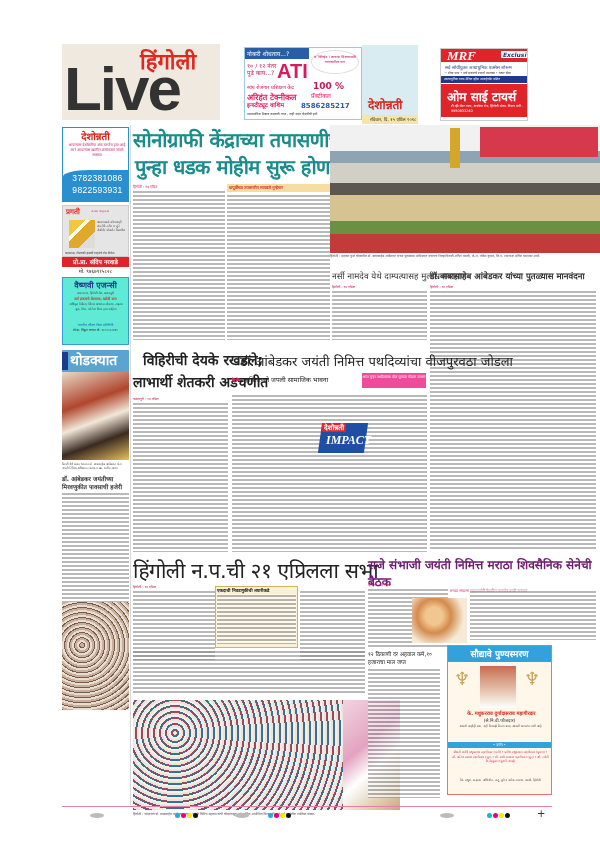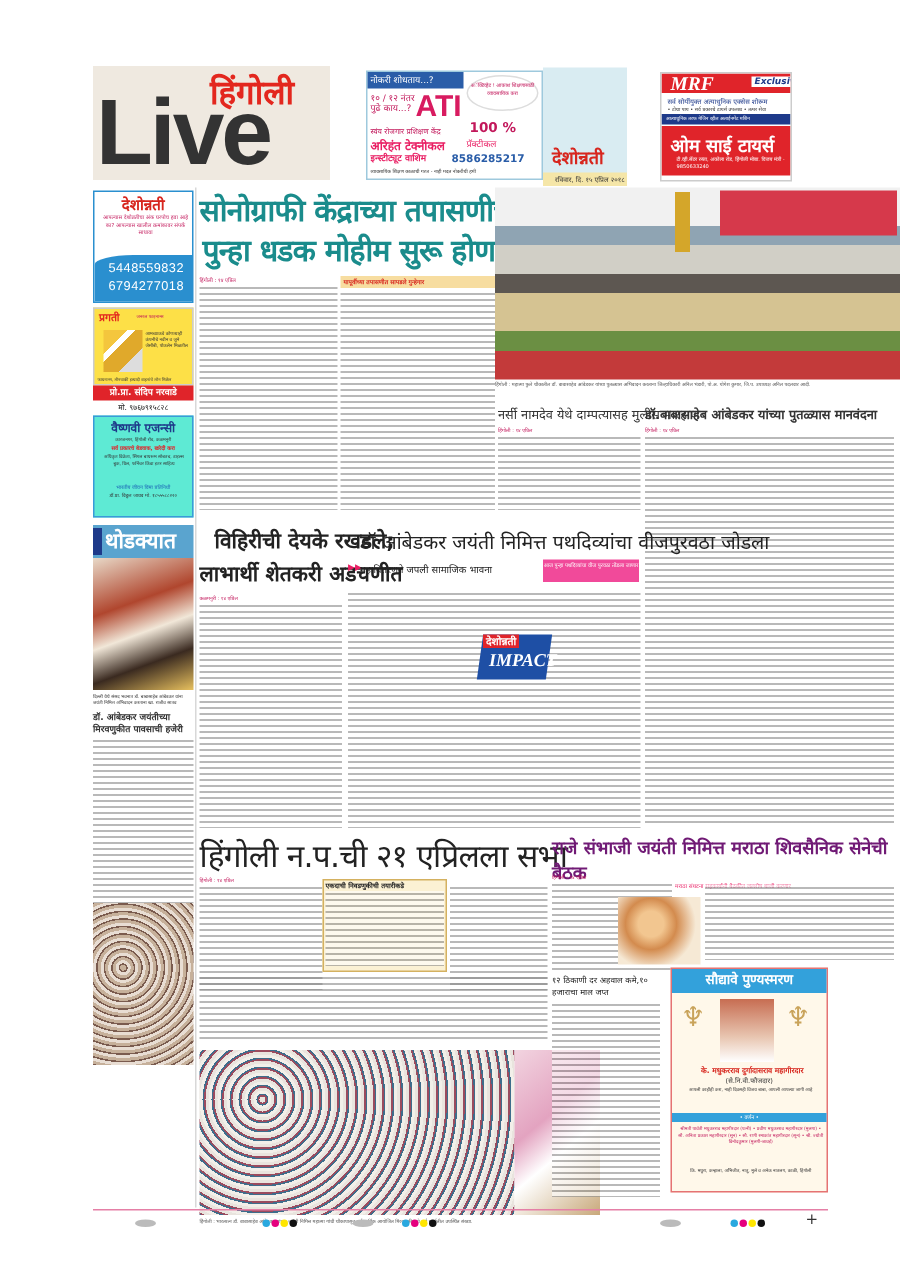--- a/index.html
+++ b/index.html
@@ -35,21 +35,21 @@
 #mrf-blue{left:0;top:27px;width:100%;height:7px;background:#1e3a8a;color:#fff;font-size:3.2px;line-height:7px;padding-left:3px}
 #mrf-red{left:0;top:35px;width:100%;height:33px;background:#e0242a}
 #mrf-shop{left:6px;top:39px;font-size:12px;font-weight:bold;color:#fff}
 #mrf-addr{left:10px;top:55px;font-size:3.4px;color:#fff;width:86px;line-height:4.5px}
 #desh-ad{left:62px;top:127px;width:67px;height:75px;background:#fff;border:1px solid #2a8fcf;overflow:hidden}
 #desh-title{left:0;top:1px;width:100%;text-align:center;color:#d7261e;font-weight:bold;font-size:10px}
 #desh-body{left:3px;top:15px;width:62px;font-size:3.6px;color:#c2185b;line-height:5px;text-align:center}
 #desh-wave{left:0;top:42px;width:100%;height:33px;background:#2a8fcf;border-top-left-radius:40% 20%;}
 #desh-ph1{left:2px;top:45px;width:100%;color:#fff;font-size:8.5px;font-family:"Liberation Sans",sans-serif;letter-spacing:.3px;text-align:center}
 #desh-ph2{left:2px;top:57px;width:100%;color:#fff;font-size:8.5px;font-family:"Liberation Sans",sans-serif;letter-spacing:.3px;text-align:center}
-#prag-ad{left:62px;top:205px;width:67px;height:52px;border:1px solid #ccc;background:#fde047}
+#prag-ad{left:62px;top:205px;width:67px;height:52px;border:1px solid #ccc;background:#e5e5e5}
 #prag-title{left:3px;top:1px;font-size:7px;font-weight:bold;color:#e3271e}
 #prag-sub{left:28px;top:3px;font-size:3px;color:#c2185b;width:38px}
 #prag-img{left:6px;top:14px;width:26px;height:28px;background:linear-gradient(135deg,#f4c63d 0 30%,#fff 30% 40%,#e0a92b 40% 70%,#ddd 70%)}
 #prag-txt{left:34px;top:14px;width:31px;font-size:3px;color:#333;line-height:4px}
 #prag-foot{left:2px;top:45px;font-size:2.8px;color:#333;width:64px}
 #prag-name-band{left:62px;top:257px;width:67px;height:10px;background:#e0242a;color:#fff;font-size:6px;font-weight:bold;text-align:center;line-height:10px}
 #prag-phone{left:62px;top:268px;width:67px;font-size:5px;text-align:center}
 #vai-ad{left:62px;top:277px;width:67px;height:68px;border:1.5px solid #3a9ad9;background:#5eead4}
 #vai-title{left:0;top:1px;width:100%;text-align:center;font-size:8px;font-weight:bold;color:#1e3a8a}
 #vai-addr{left:0;top:13px;width:100%;text-align:center;font-size:3px;color:#333}
@@ -175,22 +175,22 @@
   <div class="abs" id="mrf-blue">आत्याधुनिक तरफ मेजिन व्हील अलाईनमेंट मशिन</div>
   <div class="abs" id="mrf-red"></div>
   <div class="abs" id="mrf-shop">ओम साई टायर्स</div>
   <div class="abs" id="mrf-addr">टी.व्ही.सेंटर रस्ता, अकोला रोड, हिंगोली मोबा. विजय मंत्री - 9850633240</div>
 </div>
 
 <div class="abs" id="desh-ad">
   <div class="abs" id="desh-title">देशोन्नती</div>
   <div class="abs" id="desh-body">आपल्यास देशोन्नतीचा अंक घरपोच हवा आहे का? आपल्यास खालील क्रमांकावर संपर्क साधावा</div>
   <div class="abs" id="desh-wave"></div>
-  <div class="abs" id="desh-ph1">5448559832</div>
-  <div class="abs" id="desh-ph2">6794277018</div>
+  <div class="abs" id="desh-ph1">3782381086</div>
+  <div class="abs" id="desh-ph2">9822593931</div>
 </div>
 
 <div class="abs" id="prag-ad">
   <div class="abs" id="prag-title">प्रगती</div>
   <div class="abs" id="prag-sub">जनरल फाइनान्स</div>
   <div class="abs" id="prag-img"></div>
   <div class="abs" id="prag-txt">आमच्याकडे कोणत्याही कंपनीचे नवीन व जुने जेसीबी, पोकलेन मिळतील</div>
   <div class="abs" id="prag-foot">फायनान्स, तीनचाकी इत्यादी वाहनांचे लोन मिळेल</div>
 </div>
 <div class="abs" id="prag-name-band">प्रो.प्रा. संदिप नरवाडे</div>

